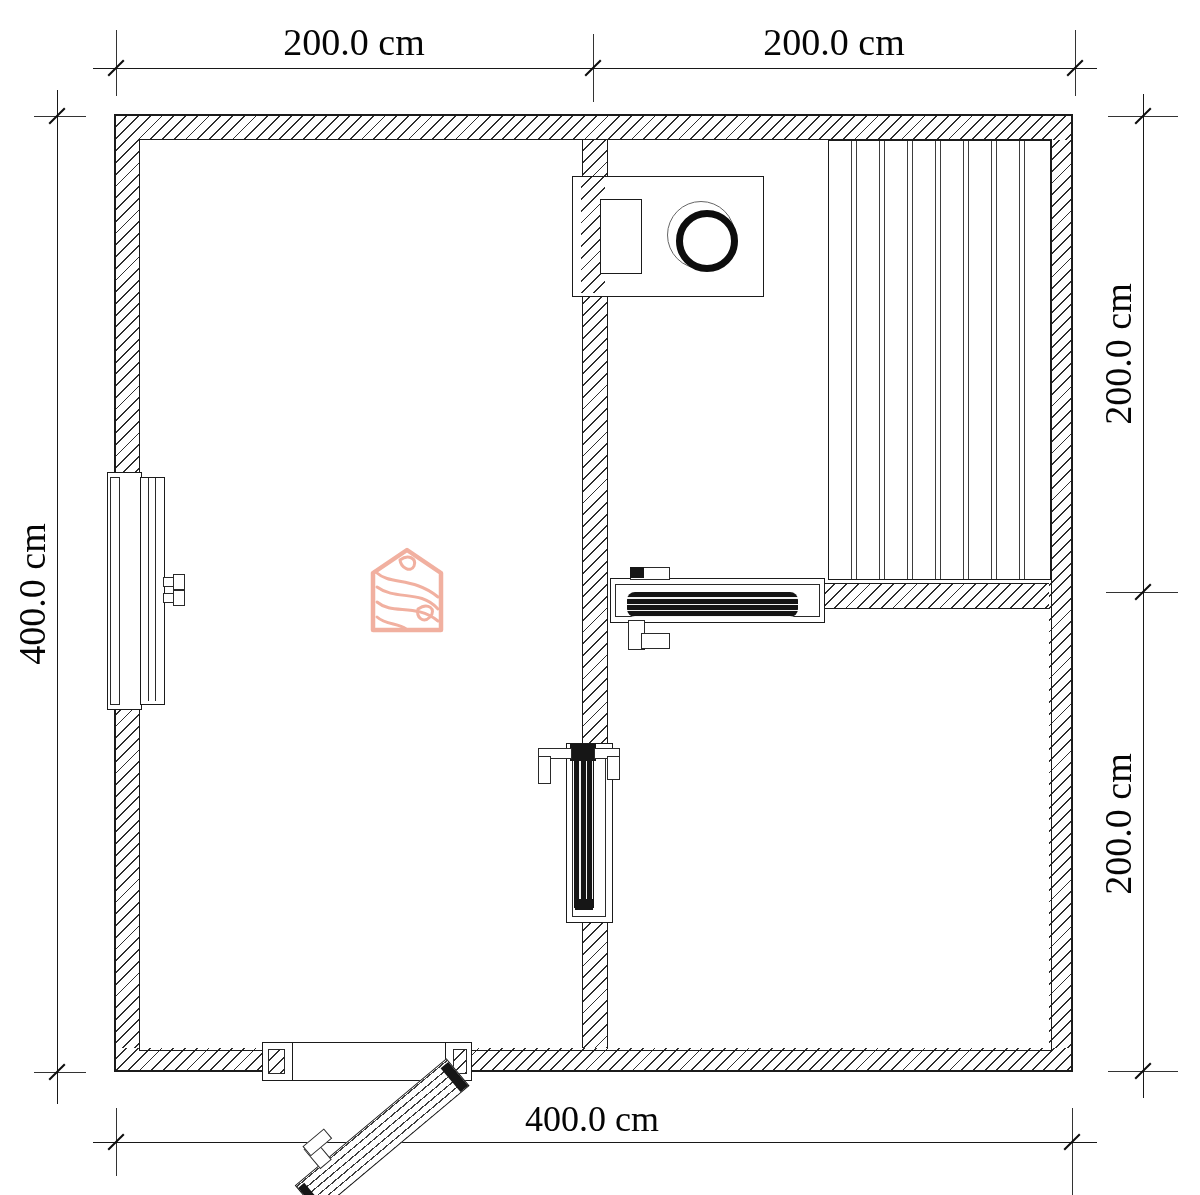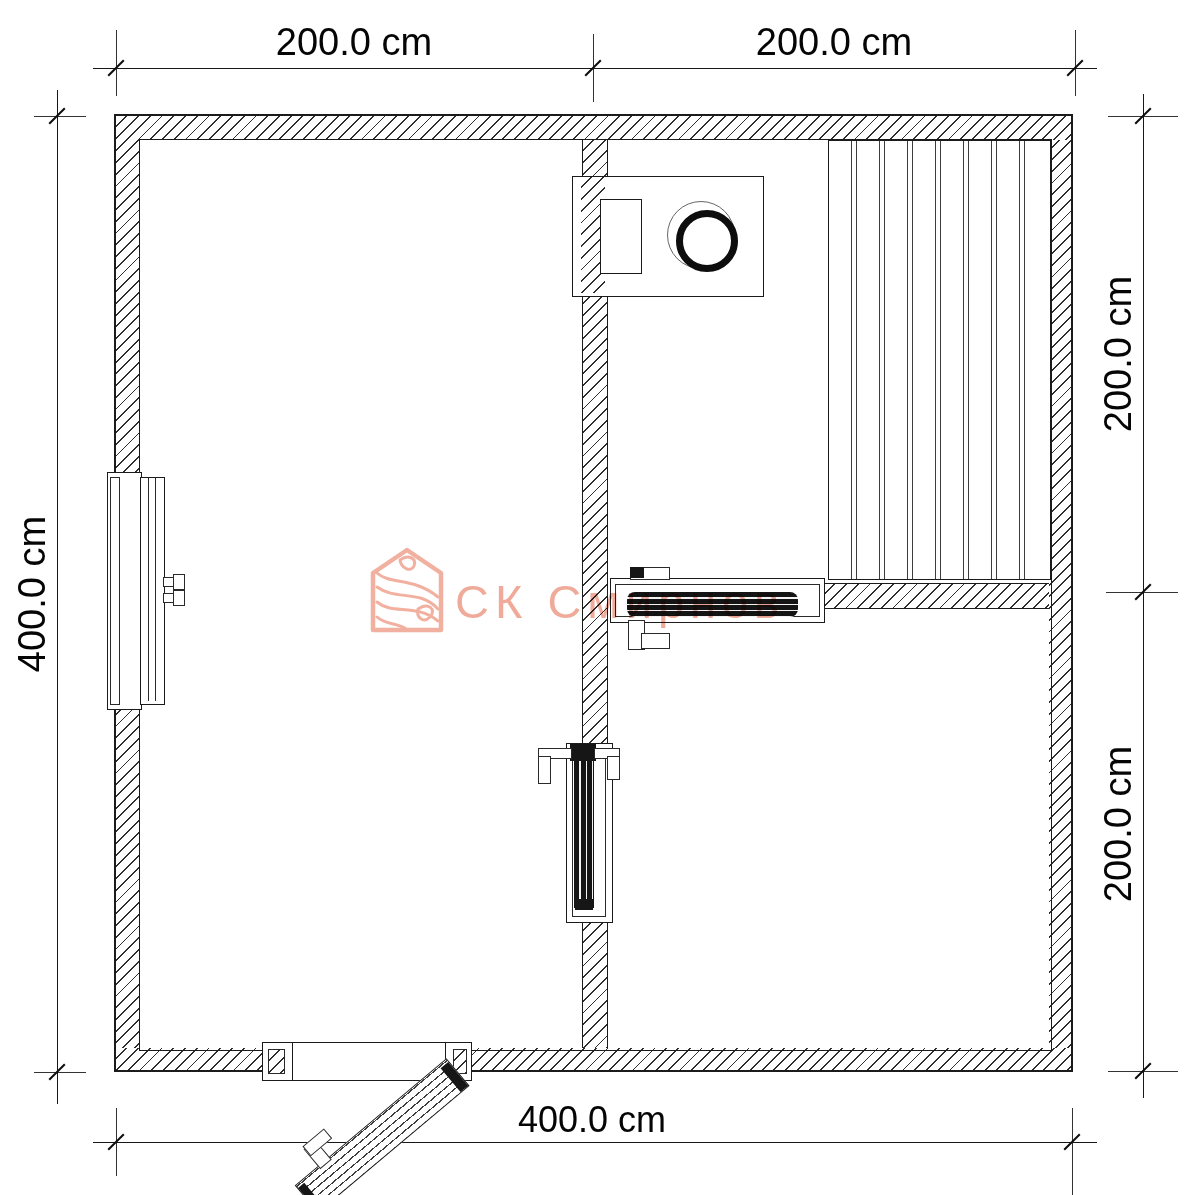--- a/index.html
+++ b/index.html
@@ -1,17 +1,17 @@
 <!DOCTYPE html>
 <html><head>
 <meta charset="utf-8">
 <style>
   html,body{margin:0;padding:0;background:#ffffff;}
   .canvas{position:relative;width:1200px;height:1195px;background:#ffffff;overflow:hidden;
-          font-family:Liberation Sans, sans-serif;}
+          font-family:Liberation Serif, serif;}
   .abs{position:absolute;}
   
   .hatch{background-image:repeating-linear-gradient(135deg,
           rgba(0,0,0,0) 0px, rgba(0,0,0,0) 7px, #2e2e2e 7px, #2e2e2e 8.3px);}
   .outline{border:2px solid #1b1b1b;background:transparent;}
   .outline-thin{border:1.5px solid #1b1b1b;background:transparent;}
   .box{border:1.5px solid #1b1b1b;background:#ffffff;}
   .box1{border:1px solid #2a2a2a;background:#ffffff;}
   .hline{height:1.5px;background:#181818;}
   .vline{width:1.5px;background:#181818;}
@@ -161,16 +161,15 @@
       <g fill="none" stroke="#efa28f" stroke-linecap="round" stroke-linejoin="round">
         <path d="M37,3 L71,26 L71,83 L3,83 L3,26 Z" stroke-width="4.5"></path>
         <path d="M30,13 C38,7 47,11 44,19 C41,26 31,21 30,13 Z" stroke-width="3"></path>
         <path d="M7,26 C20,38 44,30 68,50" stroke-width="3"></path>
         <path d="M7,40 C26,54 50,42 68,62" stroke-width="3"></path>
         <path d="M7,55 C22,68 46,56 68,74" stroke-width="3"></path>
         <path d="M48,62 C58,55 67,62 60,70 C53,77 46,70 48,62 Z" stroke-width="3"></path>
         <path d="M7,70 C16,78 28,76 36,82" stroke-width="3"></path>
       </g>
     </svg>
-    <div class="abs wm-text" style="left:455px;top:578px;color:#ec9b88;">СК Смирнов</div>
   </div>
 
 </div>
 
 </body></html>

